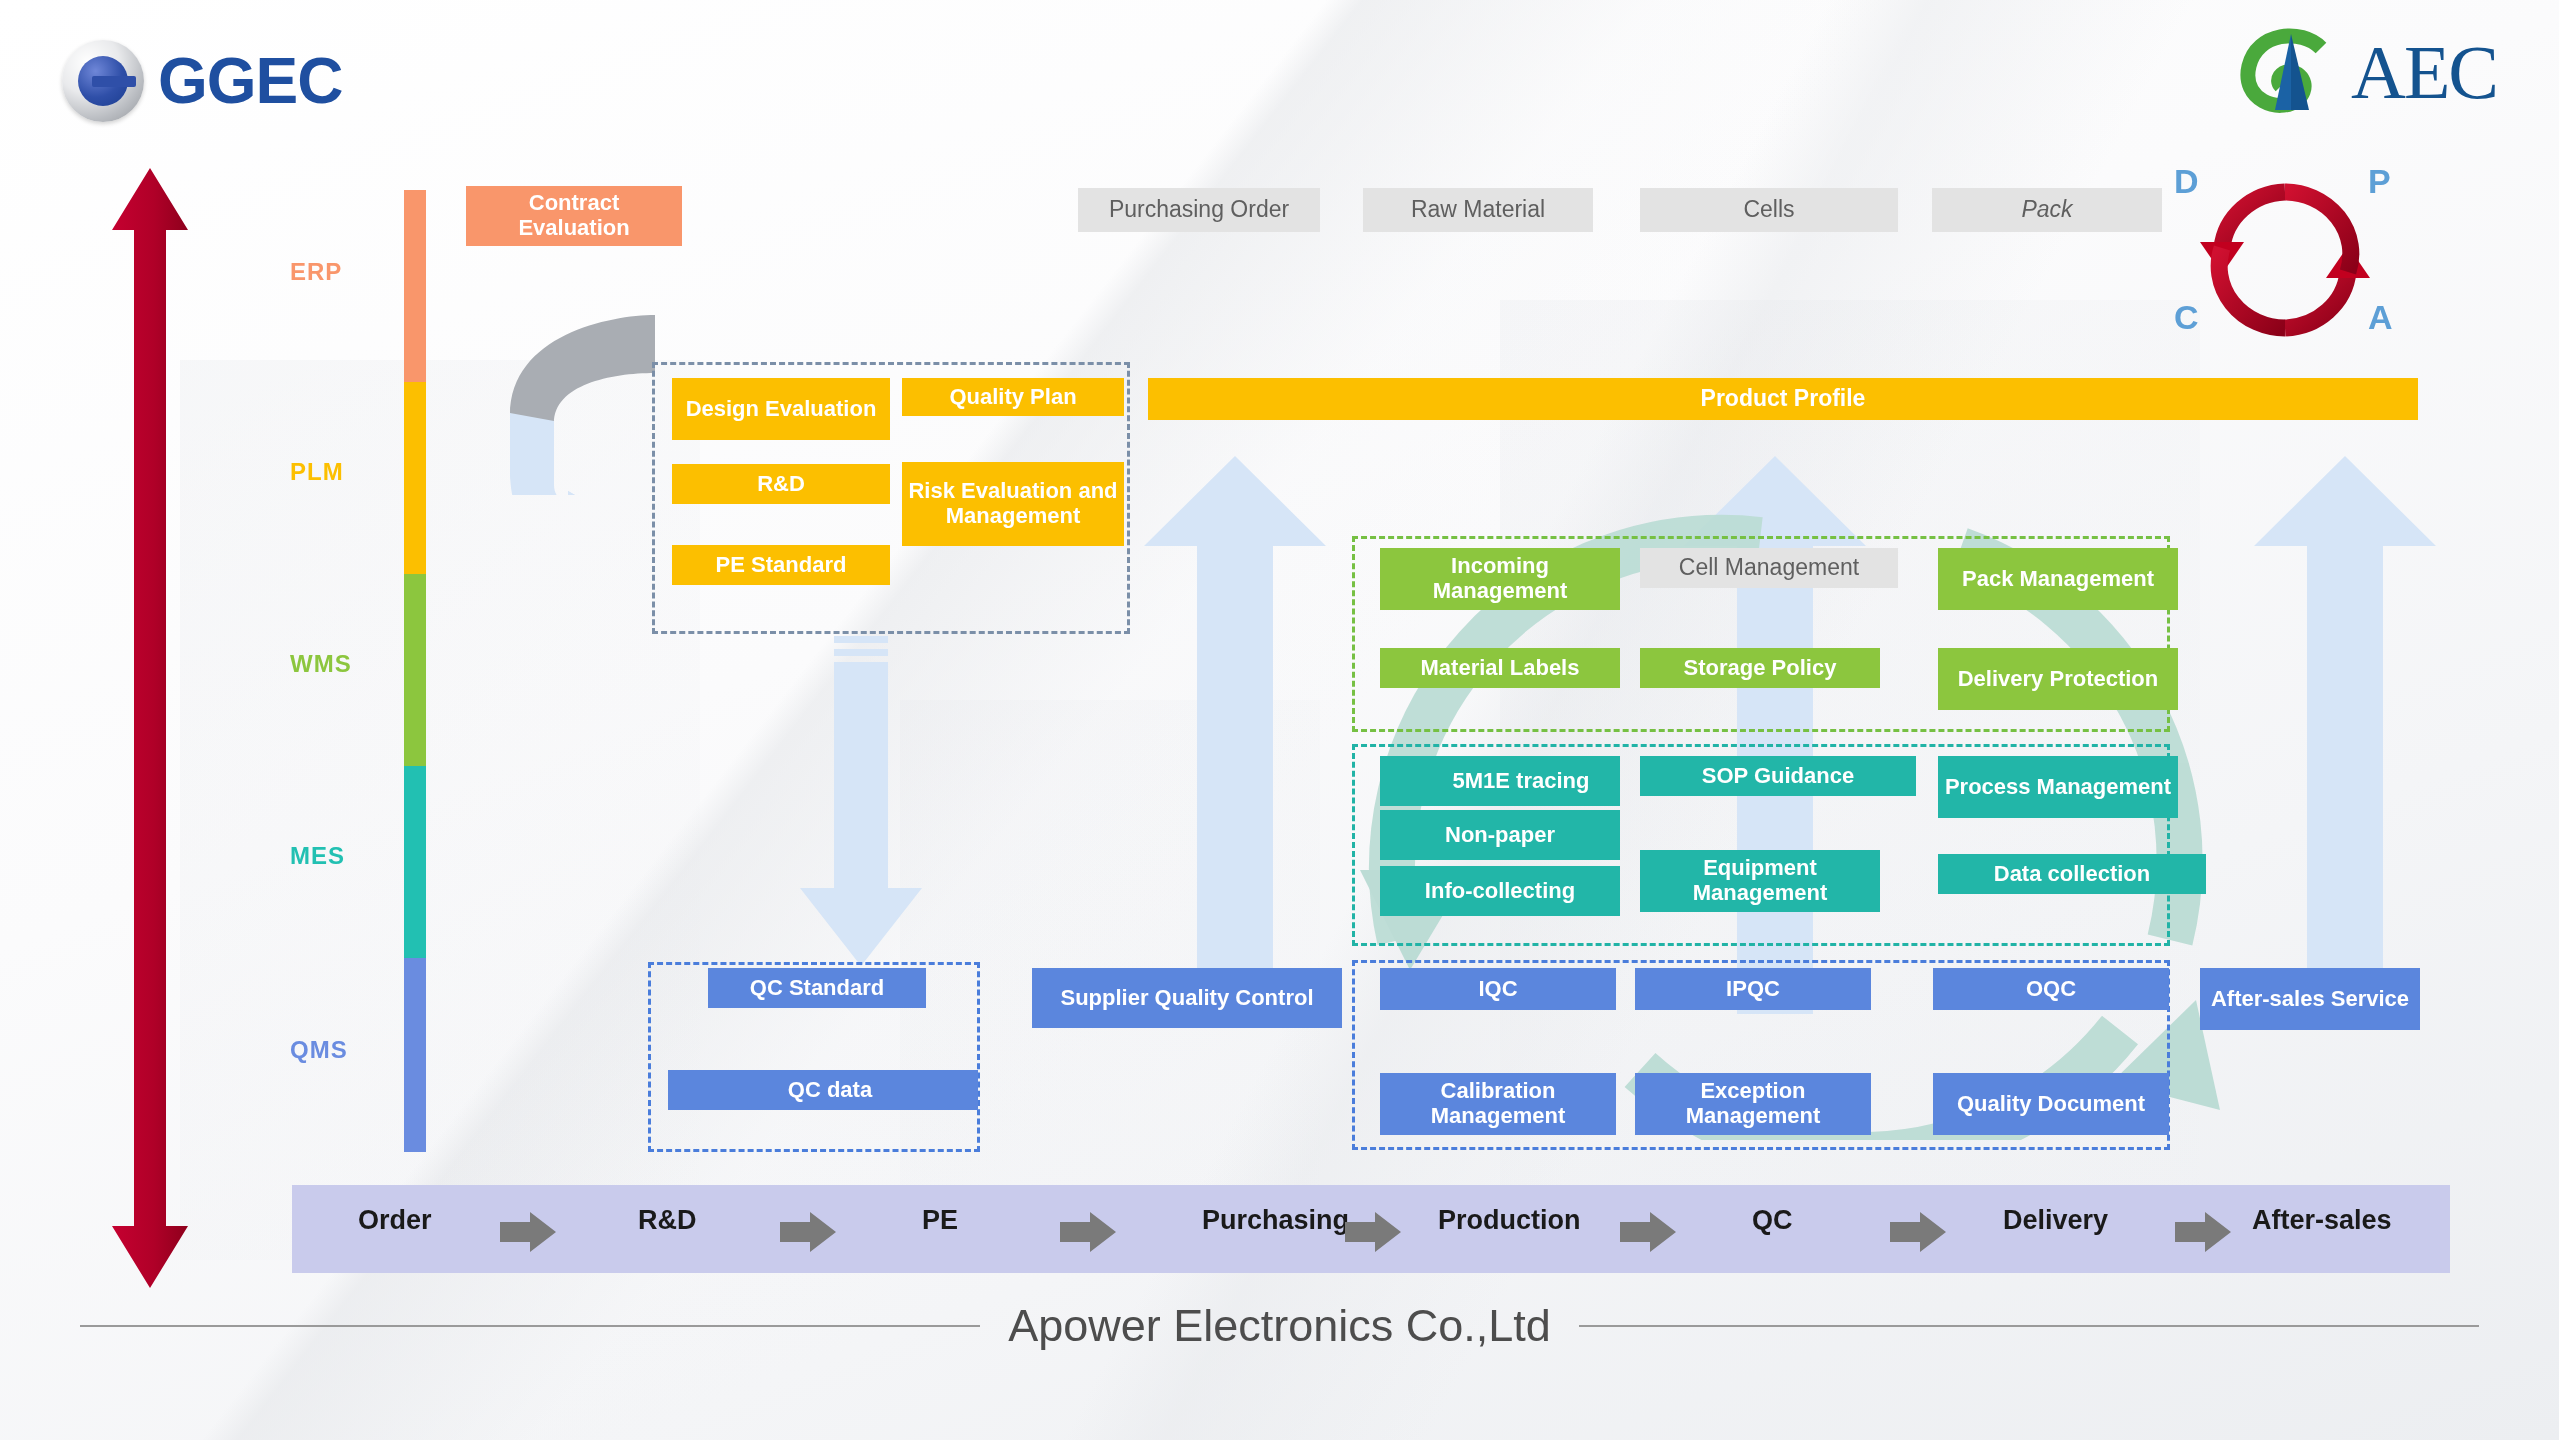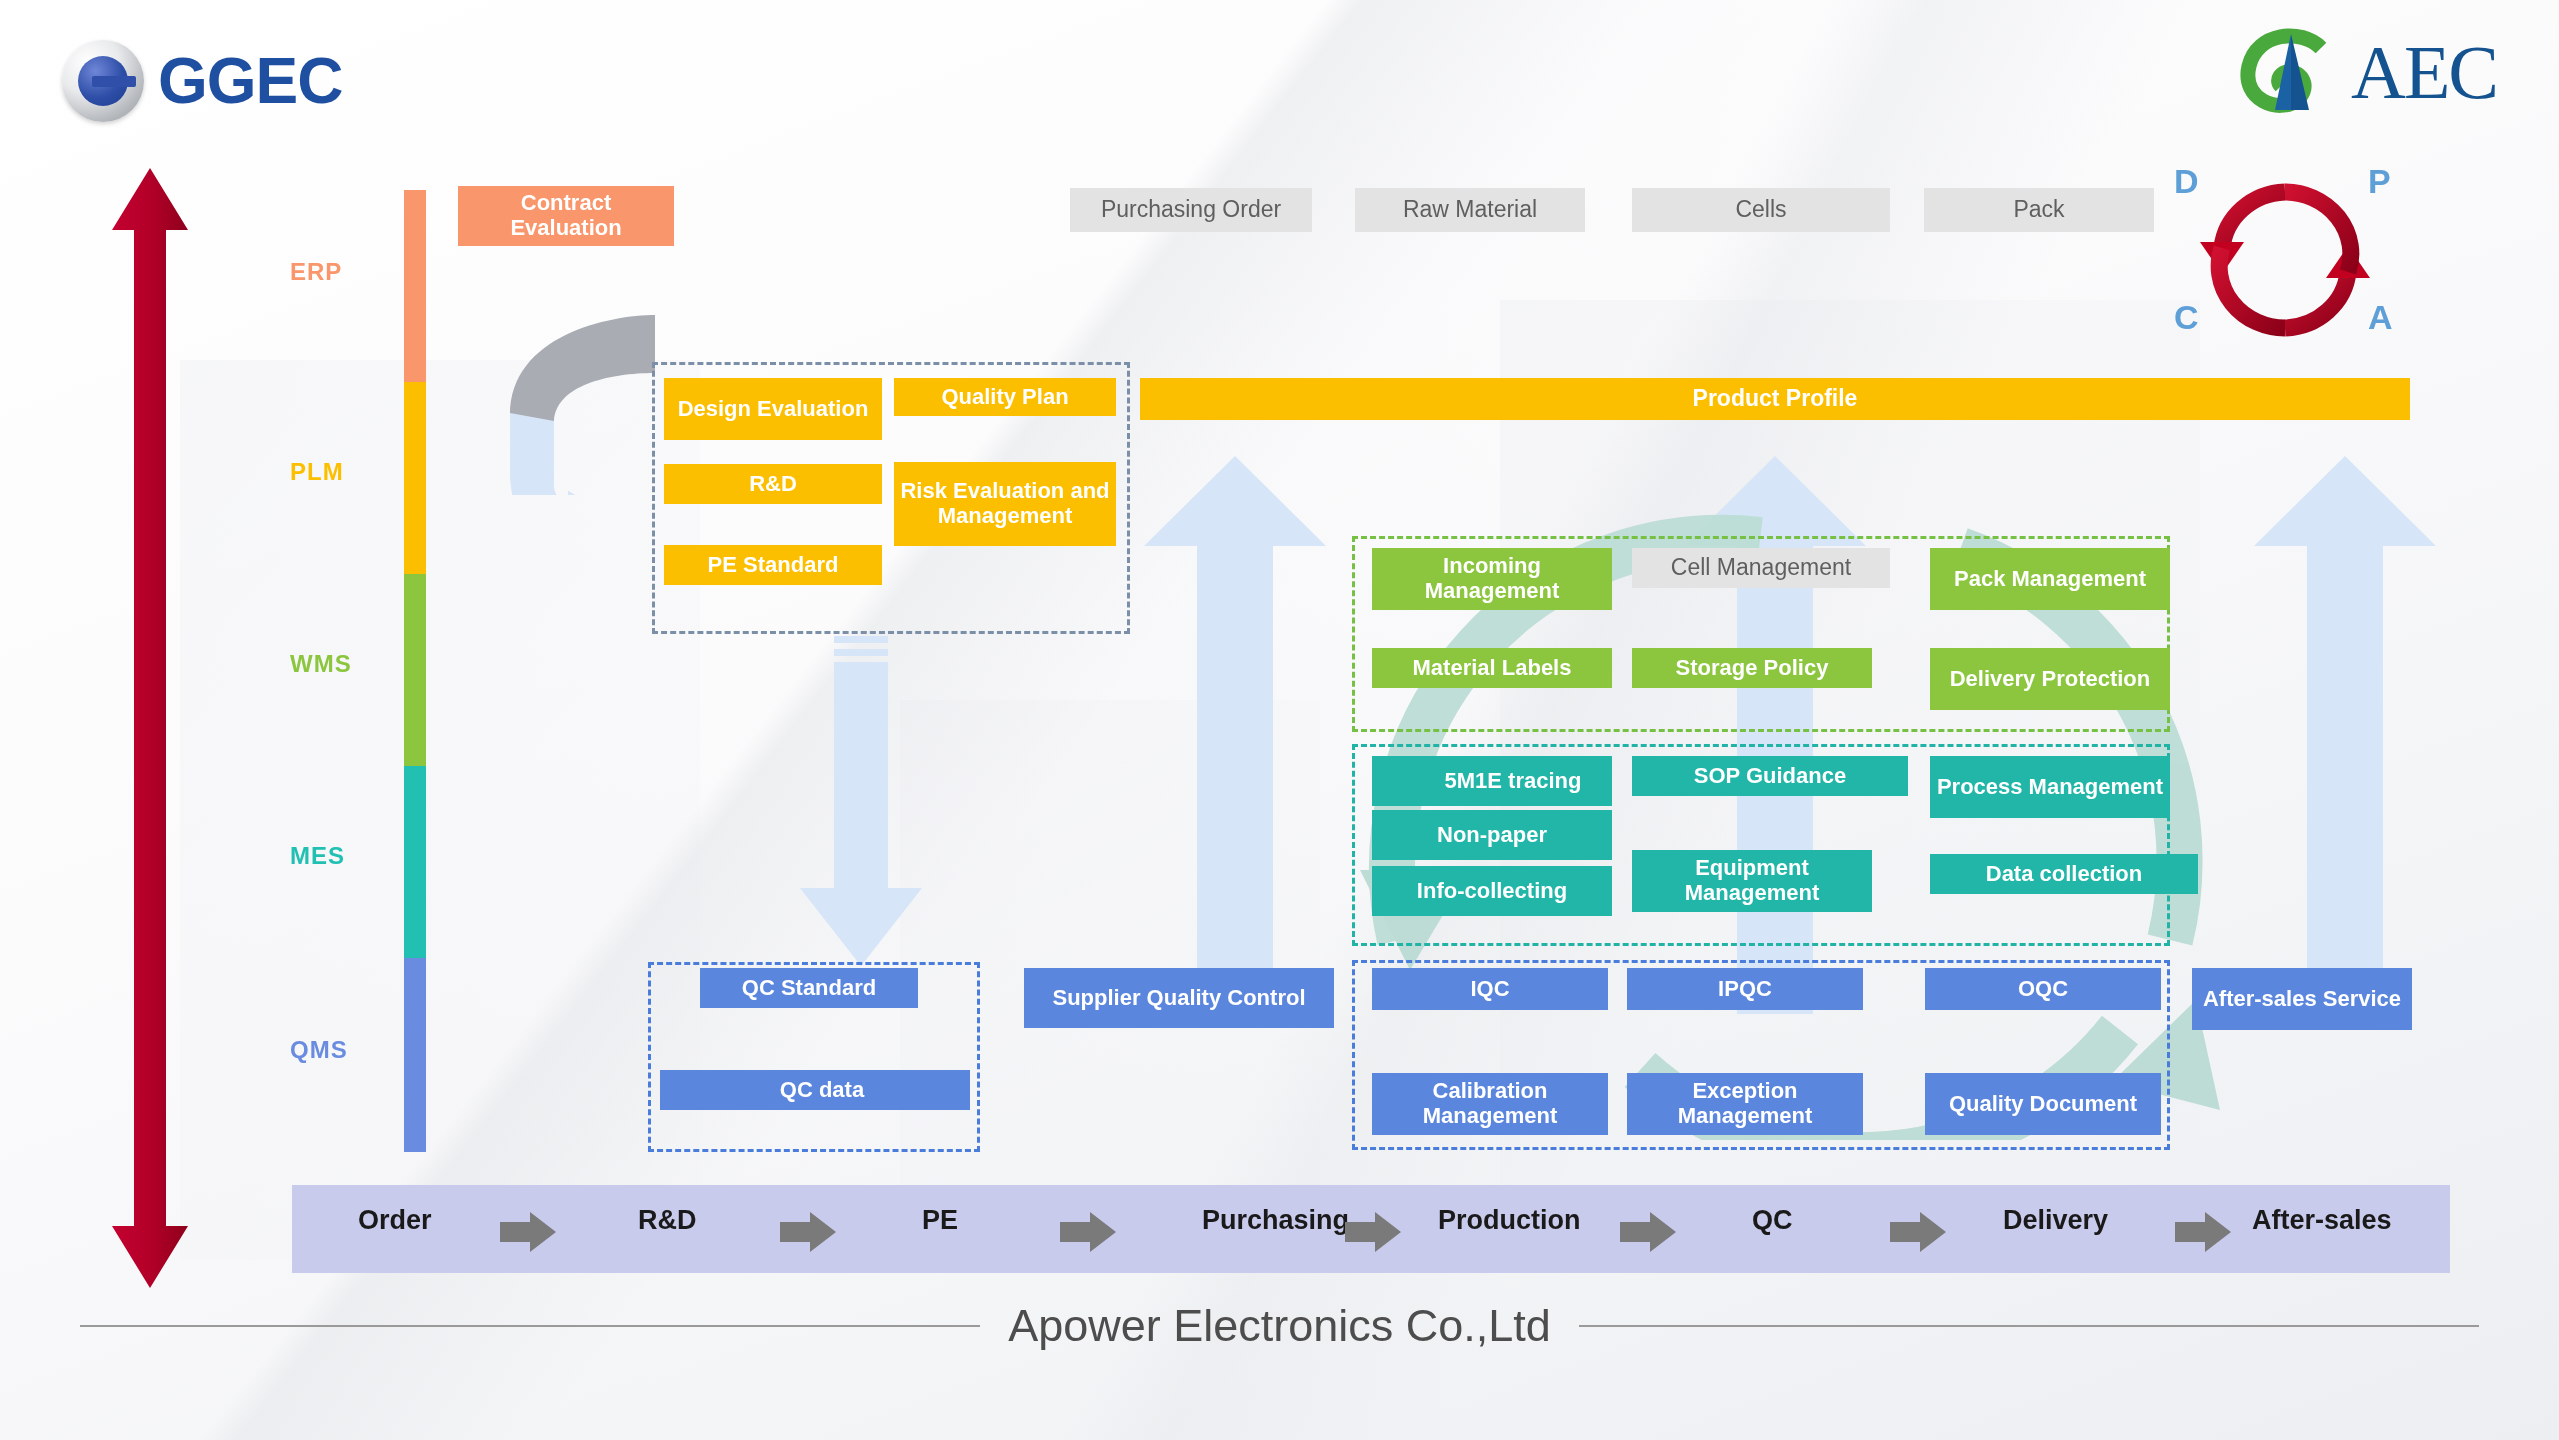--- a/index.html
+++ b/index.html
@@ -35,21 +35,21 @@
   
   .red-arrow { position:absolute; left:110px; top:168px; width:80px; height:1120px; }
 
   
   .layer-bar { position:absolute; left:404px; top:190px; width:22px; height:962px; }
   .layer-seg { width:100%; }
   .layer-label { position:absolute; left:290px; font-size:24px; font-weight:bold; letter-spacing:1px; }
 
   
   .box { position:absolute; display:flex; align-items:center; justify-content:center; text-align:center;
-     color:#fff; font-weight:bold; line-height:1.12; padding:2px 6px; }
+     color:#fff; font-weight:bold; line-height:1.12; padding:2px 6px;margin-left:8px; }
   .box.gray { background:#e3e3e3; color:#5f5f5f; font-weight:normal; }
   .dashed { position:absolute; border:3px dashed #7b8fa8; }
   .dashed.yellow-g { border-color:#7b8fa8; }
   .dashed.green-g  { border-color:#76c043; }
   .dashed.teal-g   { border-color:#21b3a6; }
   .dashed.blue-g   { border-color:#4a7ddb; }
 
   
   .flow-bar { position:absolute; left:292px; top:1185px; width:2158px; height:88px; background:#c9cbec; }
   .flow-label { position:absolute; top:1205px; font-size:27px; font-weight:bold; color:#1a1a1a; }
@@ -131,21 +131,21 @@
   <div class="layer-label" style="top:458px;color:#fcbf00;">PLM</div>
   <div class="layer-label" style="top:650px;color:#8cc63e;">WMS</div>
   <div class="layer-label" style="top:842px;color:#22c0b2;">MES</div>
   <div class="layer-label" style="top:1036px;color:#6a8ce0;">QMS</div>
 
   <div class="box" style="left:458px;top:186px;width:216px;height:60px;background:#f9966b;font-size:22px;">Contract Evaluation</div>
 
   <div class="box gray" style="left:1070px;top:188px;width:242px;height:44px;font-size:23px;">Purchasing Order</div>
   <div class="box gray" style="left:1355px;top:188px;width:230px;height:44px;font-size:23px;">Raw Material</div>
   <div class="box gray" style="left:1632px;top:188px;width:258px;height:44px;font-size:23px;">Cells</div>
-  <div class="box gray" style="left:1924px;top:188px;width:230px;height:44px;font-size:23px;">Pack</div>
+  <div class="box gray" style="left:1924px;top:188px;width:230px;height:44px;font-size:23px;font-style:italic;">Pack</div>
 
   <svg style="position:absolute;left:490px;top:295px;width:190px;height:200px;">
     <path d="M20 120 C20 40 120 20 165 20 L165 78 C120 78 64 90 64 128 Z" fill="#a9adb3"></path>
     <path d="M20 120 C20 178 48 198 92 198 L92 152 L160 200 L92 246 L92 198" fill="#d6e5f7" opacity="0"></path>
     <path d="M20 118 L20 176 C20 206 44 222 78 224 L78 196 L140 232 L78 268 L78 240" fill="#d6e5f7"></path>
     <path d="M20 118 L64 126 L64 190 C64 200 70 206 78 208 L78 196 L140 232 L78 268 L78 252 C36 248 20 216 20 176 Z" fill="#d6e5f7"></path>
   </svg>
 
   <div class="dashed yellow-g" style="left:652px;top:362px;width:478px;height:272px;"></div>
 

